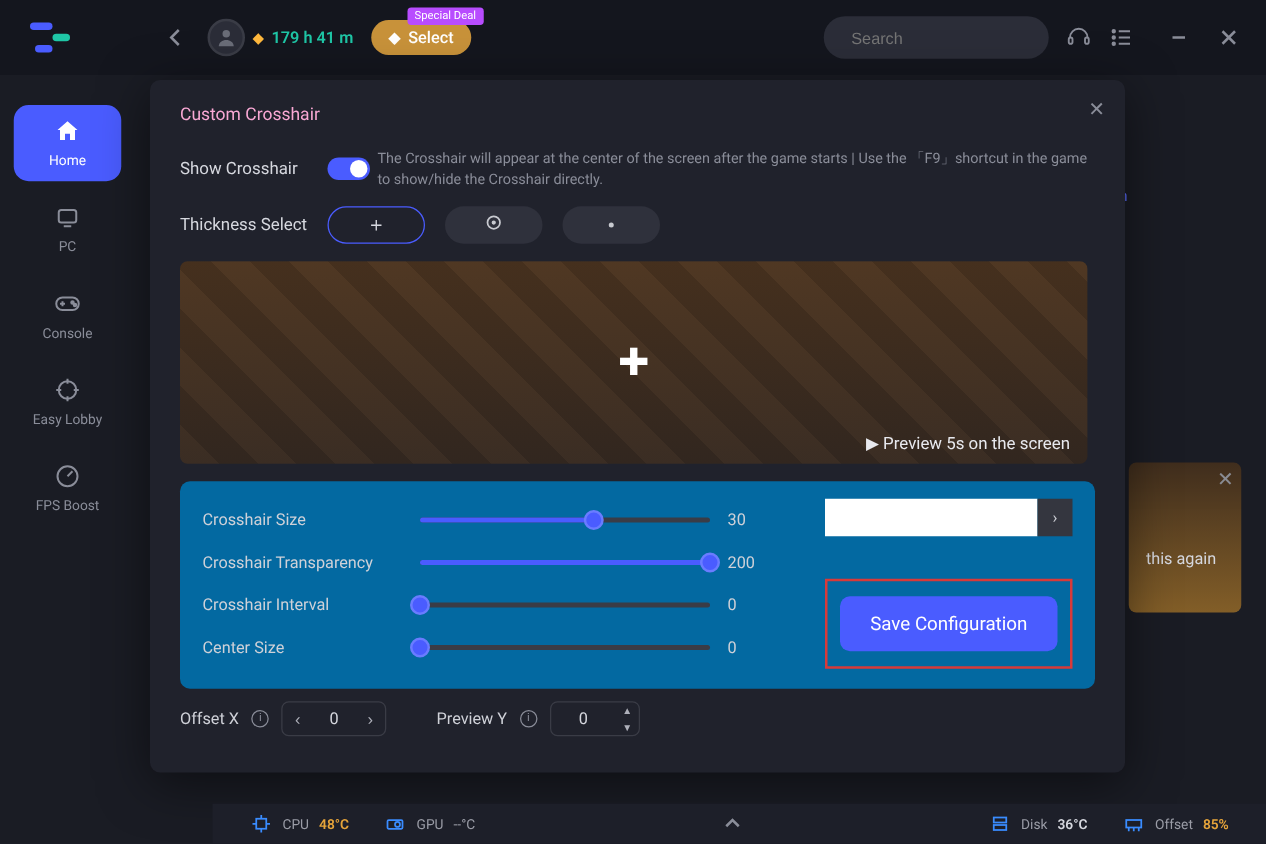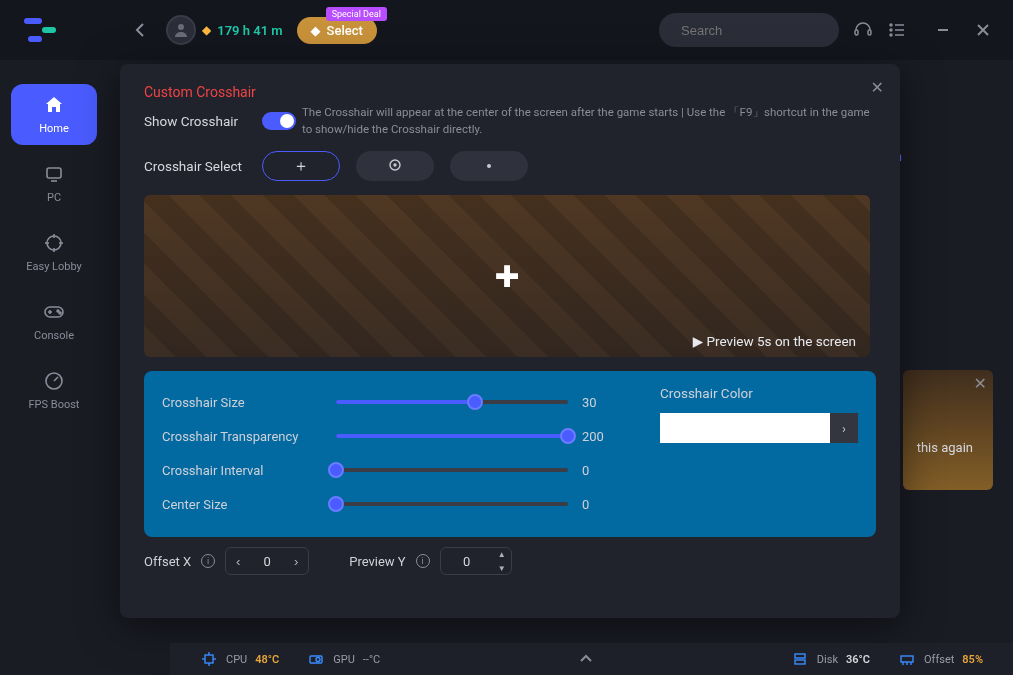--- a/index.html
+++ b/index.html
@@ -46,21 +46,21 @@
 .bg-hints .link { color:#5a6cff; font-size:12px; display:block; margin-bottom:14px;}
 .bg-hints .t { color:#cfd1d8; font-size:12px;}
 .card-again { position:absolute; right:40px; top:440px; color:#d6d8df; font-size:13px;}
 
 .modal {
   position:absolute; left:120px; top:64px; width:780px; height:554px;
   background:#20222c; border-radius:8px; padding:20px 24px 18px;
   box-shadow:0 8px 40px rgba(0,0,0,.5);
 }
 .modal-close { position:absolute; right:16px; top:14px; color:#8a8d99; cursor:pointer; font-size:16px;}
-.modal h2 { font-size:14px; font-weight:400; color:#ef4444; margin-bottom:4px;}
+.modal h2 { font-size:14px; font-weight:400; color:#f9a8d4; margin-bottom:18px;}
 .row { display:flex; align-items:center; gap:6px; margin-bottom:14px;}
 .row-label { width:112px; font-size:13.5px; color:#d6d8df;}
 .toggle { width:34px; height:18px; background:#4a5cff; border-radius:9px; position:relative; cursor:pointer;}
 .toggle .knob { width:14px; height:14px; background:#fff; border-radius:50%; position:absolute; right:2px; top:2px;}
 .row-desc { font-size:11.5px; color:#8a8d99; flex:1; line-height:1.45;}
 .select-row { display:flex; align-items:center; gap:16px;}
 .shape-btn { width:78px; height:30px; border-radius:16px; background:#2f313c; display:flex;align-items:center;justify-content:center; cursor:pointer; color:#d6d8df;}
 .shape-btn.active { background:transparent; border:1px solid #4a5cff;}
 .preview {
   margin-top:10px; width:726px; height:162px; border-radius:6px; overflow:hidden;
@@ -200,44 +200,44 @@
     <span class="sb-icon">
         <svg width="20" height="20" viewBox="0 0 20 20" fill="none" stroke="#8a8d99" stroke-width="1.6">
           <rect x="3" y="4" width="14" height="10" rx="2"></rect>
           <line x1="7" y1="17" x2="13" y2="17"></line>
         </svg>
       </span>
     <span>PC</span>
   </div>
   <div class="sb-item">
     <span class="sb-icon">
+        <svg width="22" height="16" viewBox="0 0 22 16" fill="none" stroke="#8a8d99" stroke-width="1.6">
+          <rect x="2" y="3" width="18" height="10" rx="5"></rect>
+          <line x1="7" y1="6" x2="7" y2="10"></line>
+          <line x1="5" y1="8" x2="9" y2="8"></line>
+          <circle cx="15" cy="7" r="1" fill="#8a8d99"></circle>
+          <circle cx="17" cy="9" r="1" fill="#8a8d99"></circle>
+        </svg>
+      </span>
+    <span>Console</span>
+  </div>
+  <div class="sb-item">
+    <span class="sb-icon">
         <svg width="20" height="20" viewBox="0 0 20 20" fill="none" stroke="#8a8d99" stroke-width="1.6">
           <circle cx="10" cy="10" r="7"></circle>
           <line x1="10" y1="1" x2="10" y2="5"></line>
           <line x1="10" y1="15" x2="10" y2="19"></line>
           <line x1="1" y1="10" x2="5" y2="10"></line>
           <line x1="15" y1="10" x2="19" y2="10"></line>
         </svg>
       </span>
     <span>Easy Lobby</span>
   </div>
   <div class="sb-item">
     <span class="sb-icon">
-        <svg width="22" height="16" viewBox="0 0 22 16" fill="none" stroke="#8a8d99" stroke-width="1.6">
-          <rect x="2" y="3" width="18" height="10" rx="5"></rect>
-          <line x1="7" y1="6" x2="7" y2="10"></line>
-          <line x1="5" y1="8" x2="9" y2="8"></line>
-          <circle cx="15" cy="7" r="1" fill="#8a8d99"></circle>
-          <circle cx="17" cy="9" r="1" fill="#8a8d99"></circle>
-        </svg>
-      </span>
-    <span>Console</span>
-  </div>
-  <div class="sb-item">
-    <span class="sb-icon">
         <svg width="20" height="20" viewBox="0 0 20 20" fill="none" stroke="#8a8d99" stroke-width="1.6">
           <circle cx="10" cy="10" r="8"></circle>
           <line x1="10" y1="10" x2="14" y2="6"></line>
         </svg>
       </span>
     <span>FPS Boost</span>
   </div>
 </div>
 
 <div class="bg-hints">
@@ -256,21 +256,21 @@
 
   <div class="row">
     <span class="row-label">Show Crosshair</span>
     <div class="toggle">
         <div class="knob"></div>
       </div>
     <span class="row-desc">The Crosshair will appear at the center of the screen after the game starts | Use the 「F9」shortcut in the game to show/hide the Crosshair directly.</span>
   </div>
 
   <div class="row">
-    <span class="row-label">Crosshair Select</span>
+    <span class="row-label">Thickness Select</span>
     <div class="select-row">
       <div class="shape-btn active">
           <span style="font-size:16px;">＋</span>
         </div>
       <div class="shape-btn">
           <span><svg width="14" height="14" viewBox="0 0 14 14" fill="none" stroke="#c8cad0" stroke-width="1.4">
               <circle cx="7" cy="7" r="5"></circle>
               <circle cx="7" cy="7" r="1" fill="#c8cad0"></circle>
             </svg></span>
         </div>
@@ -314,25 +314,29 @@
         <div class="slider-row">
           <span class="slider-label">Center Size</span>
           <div class="slider-track">
             <div class="slider-fill" style="width:0%"></div>
             <div class="slider-thumb" style="left:0%"></div>
           </div>
           <span class="slider-val">0</span>
         </div>
       </div>
     <div class="right-col">
-      <div class="color-label">Crosshair Color</div>
       <div class="color-row">
         <div class="color-swatch"></div>
         <div class="color-more">
             <span>›</span>
+          </div>
+      </div>
+      <div class="save-wrap">
+        <div class="save-btn">
+            <span>Save Configuration</span>
           </div>
       </div>
     </div>
   </div>
 
   <div class="offsets">
     <div class="offset-group">
       <span class="offset-label">Offset X</span>
       <span class="info-icon">i</span>
       <div class="stepper">

